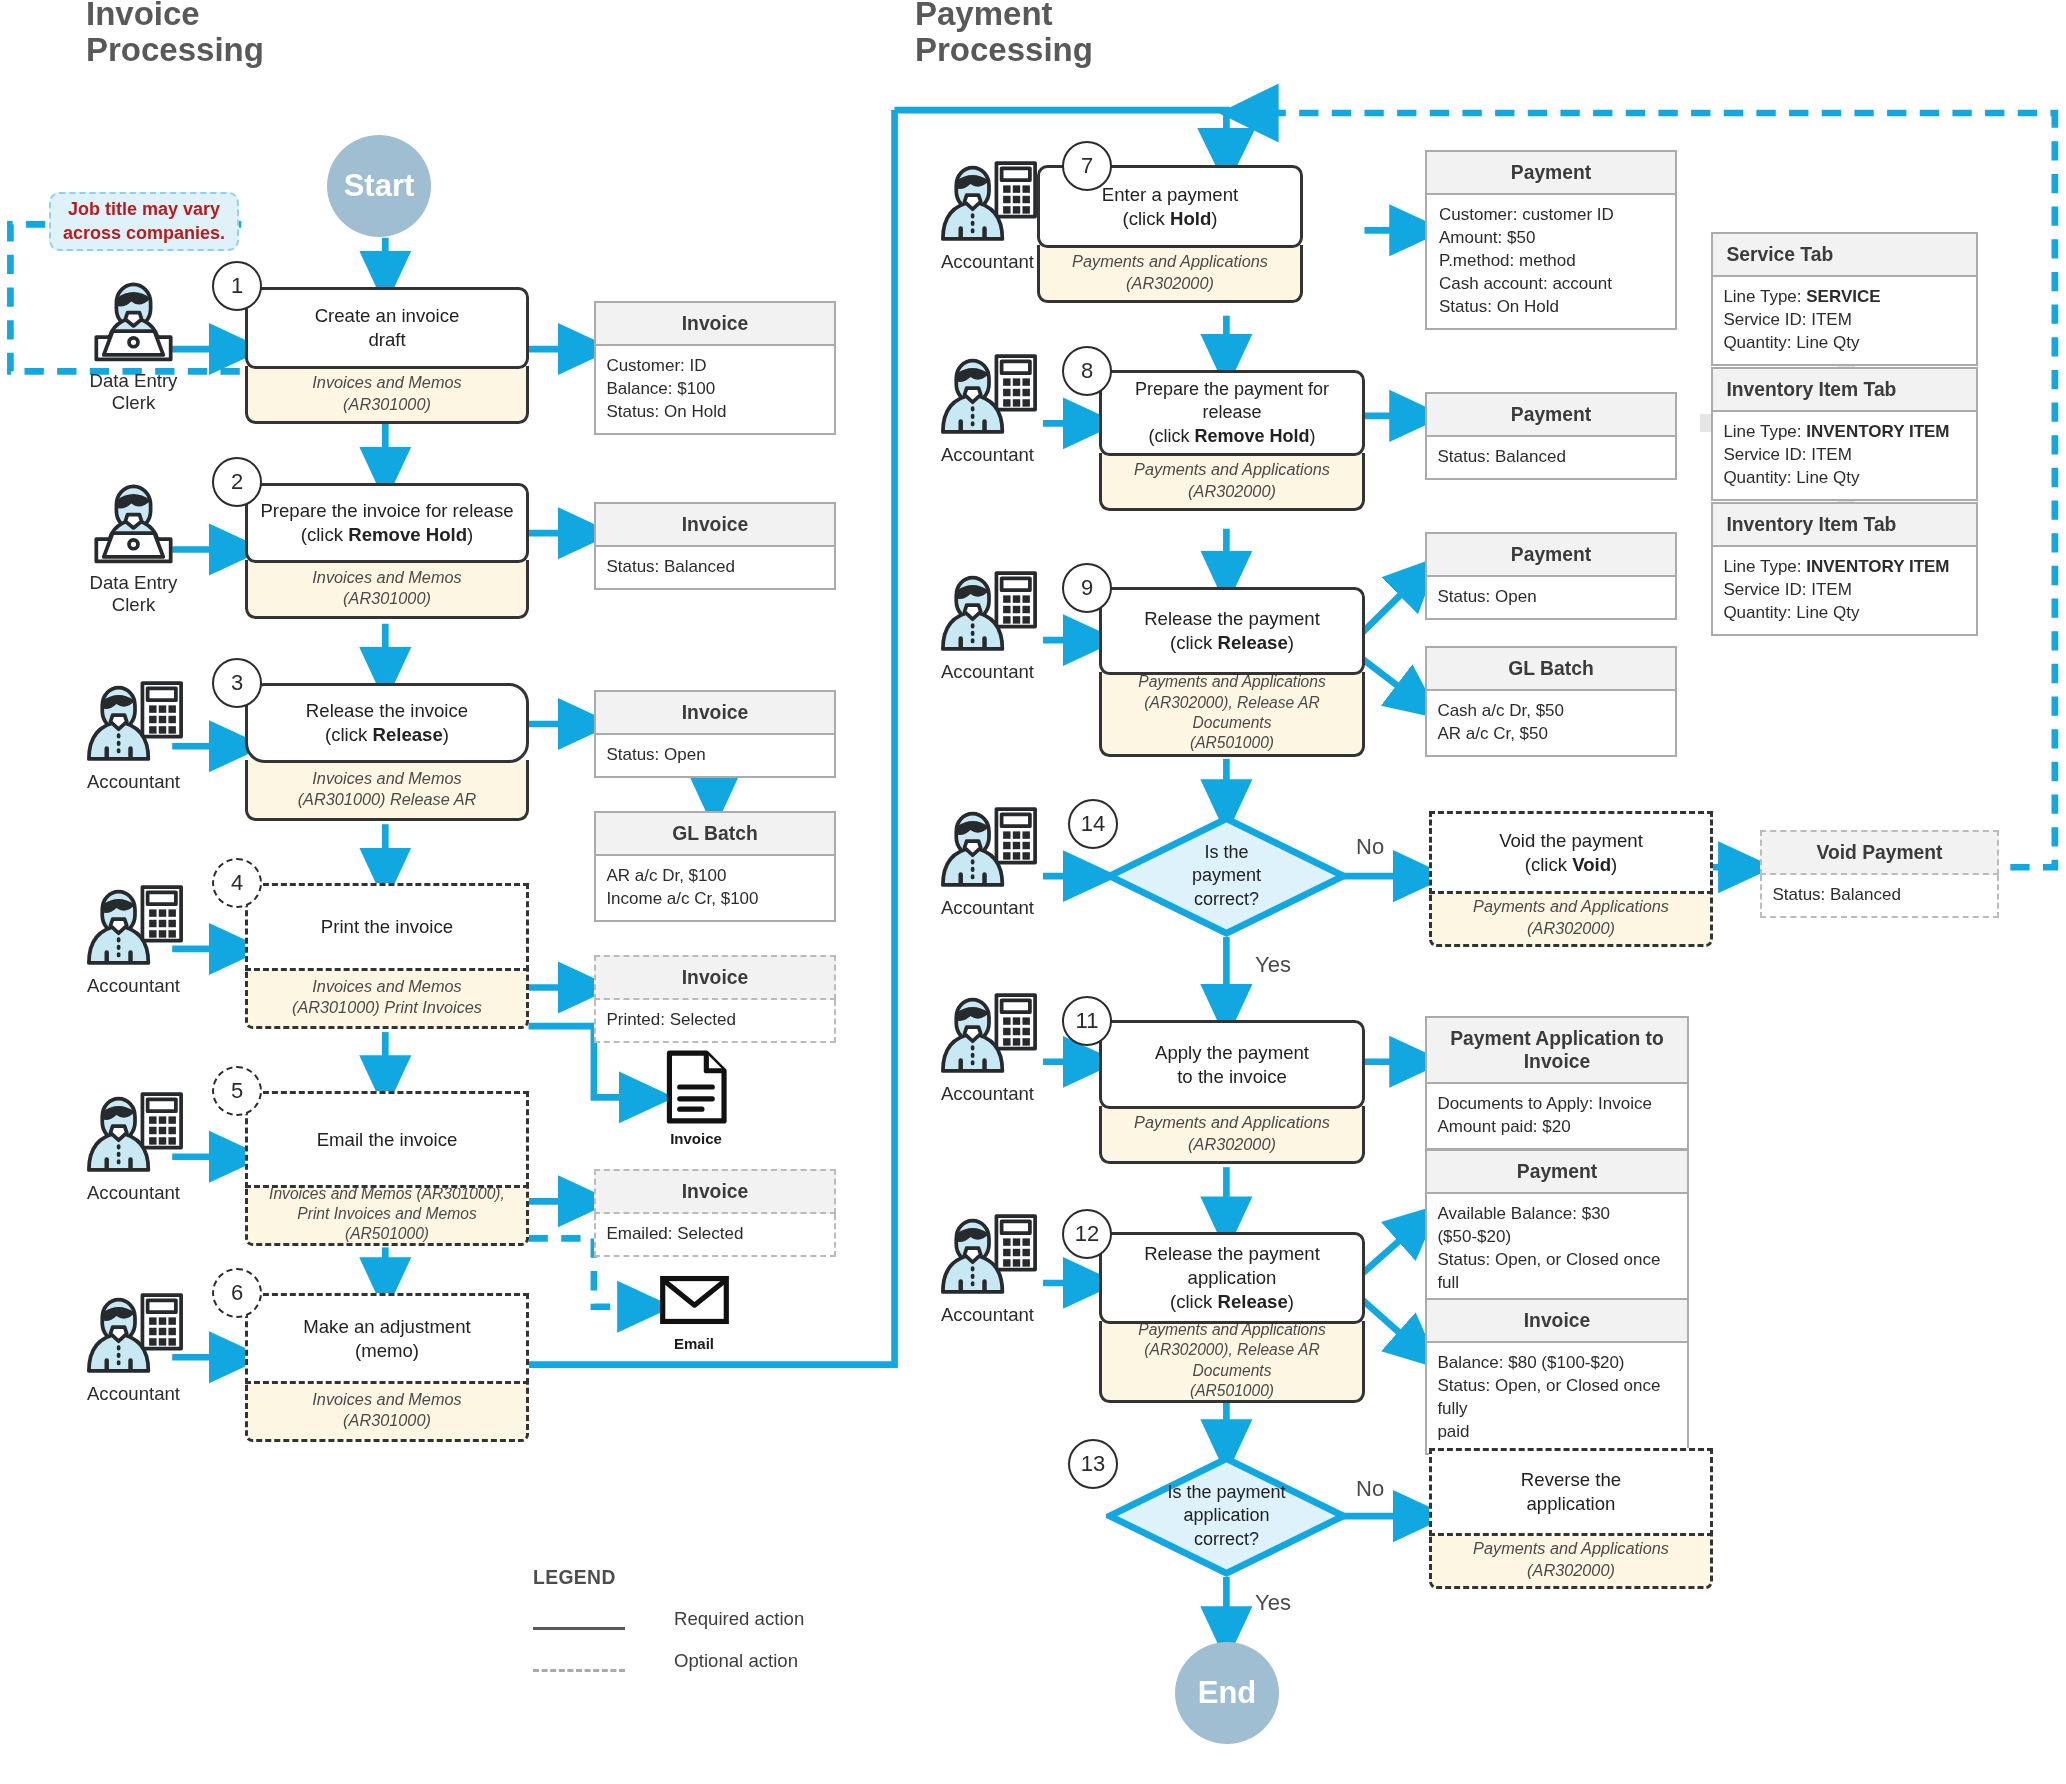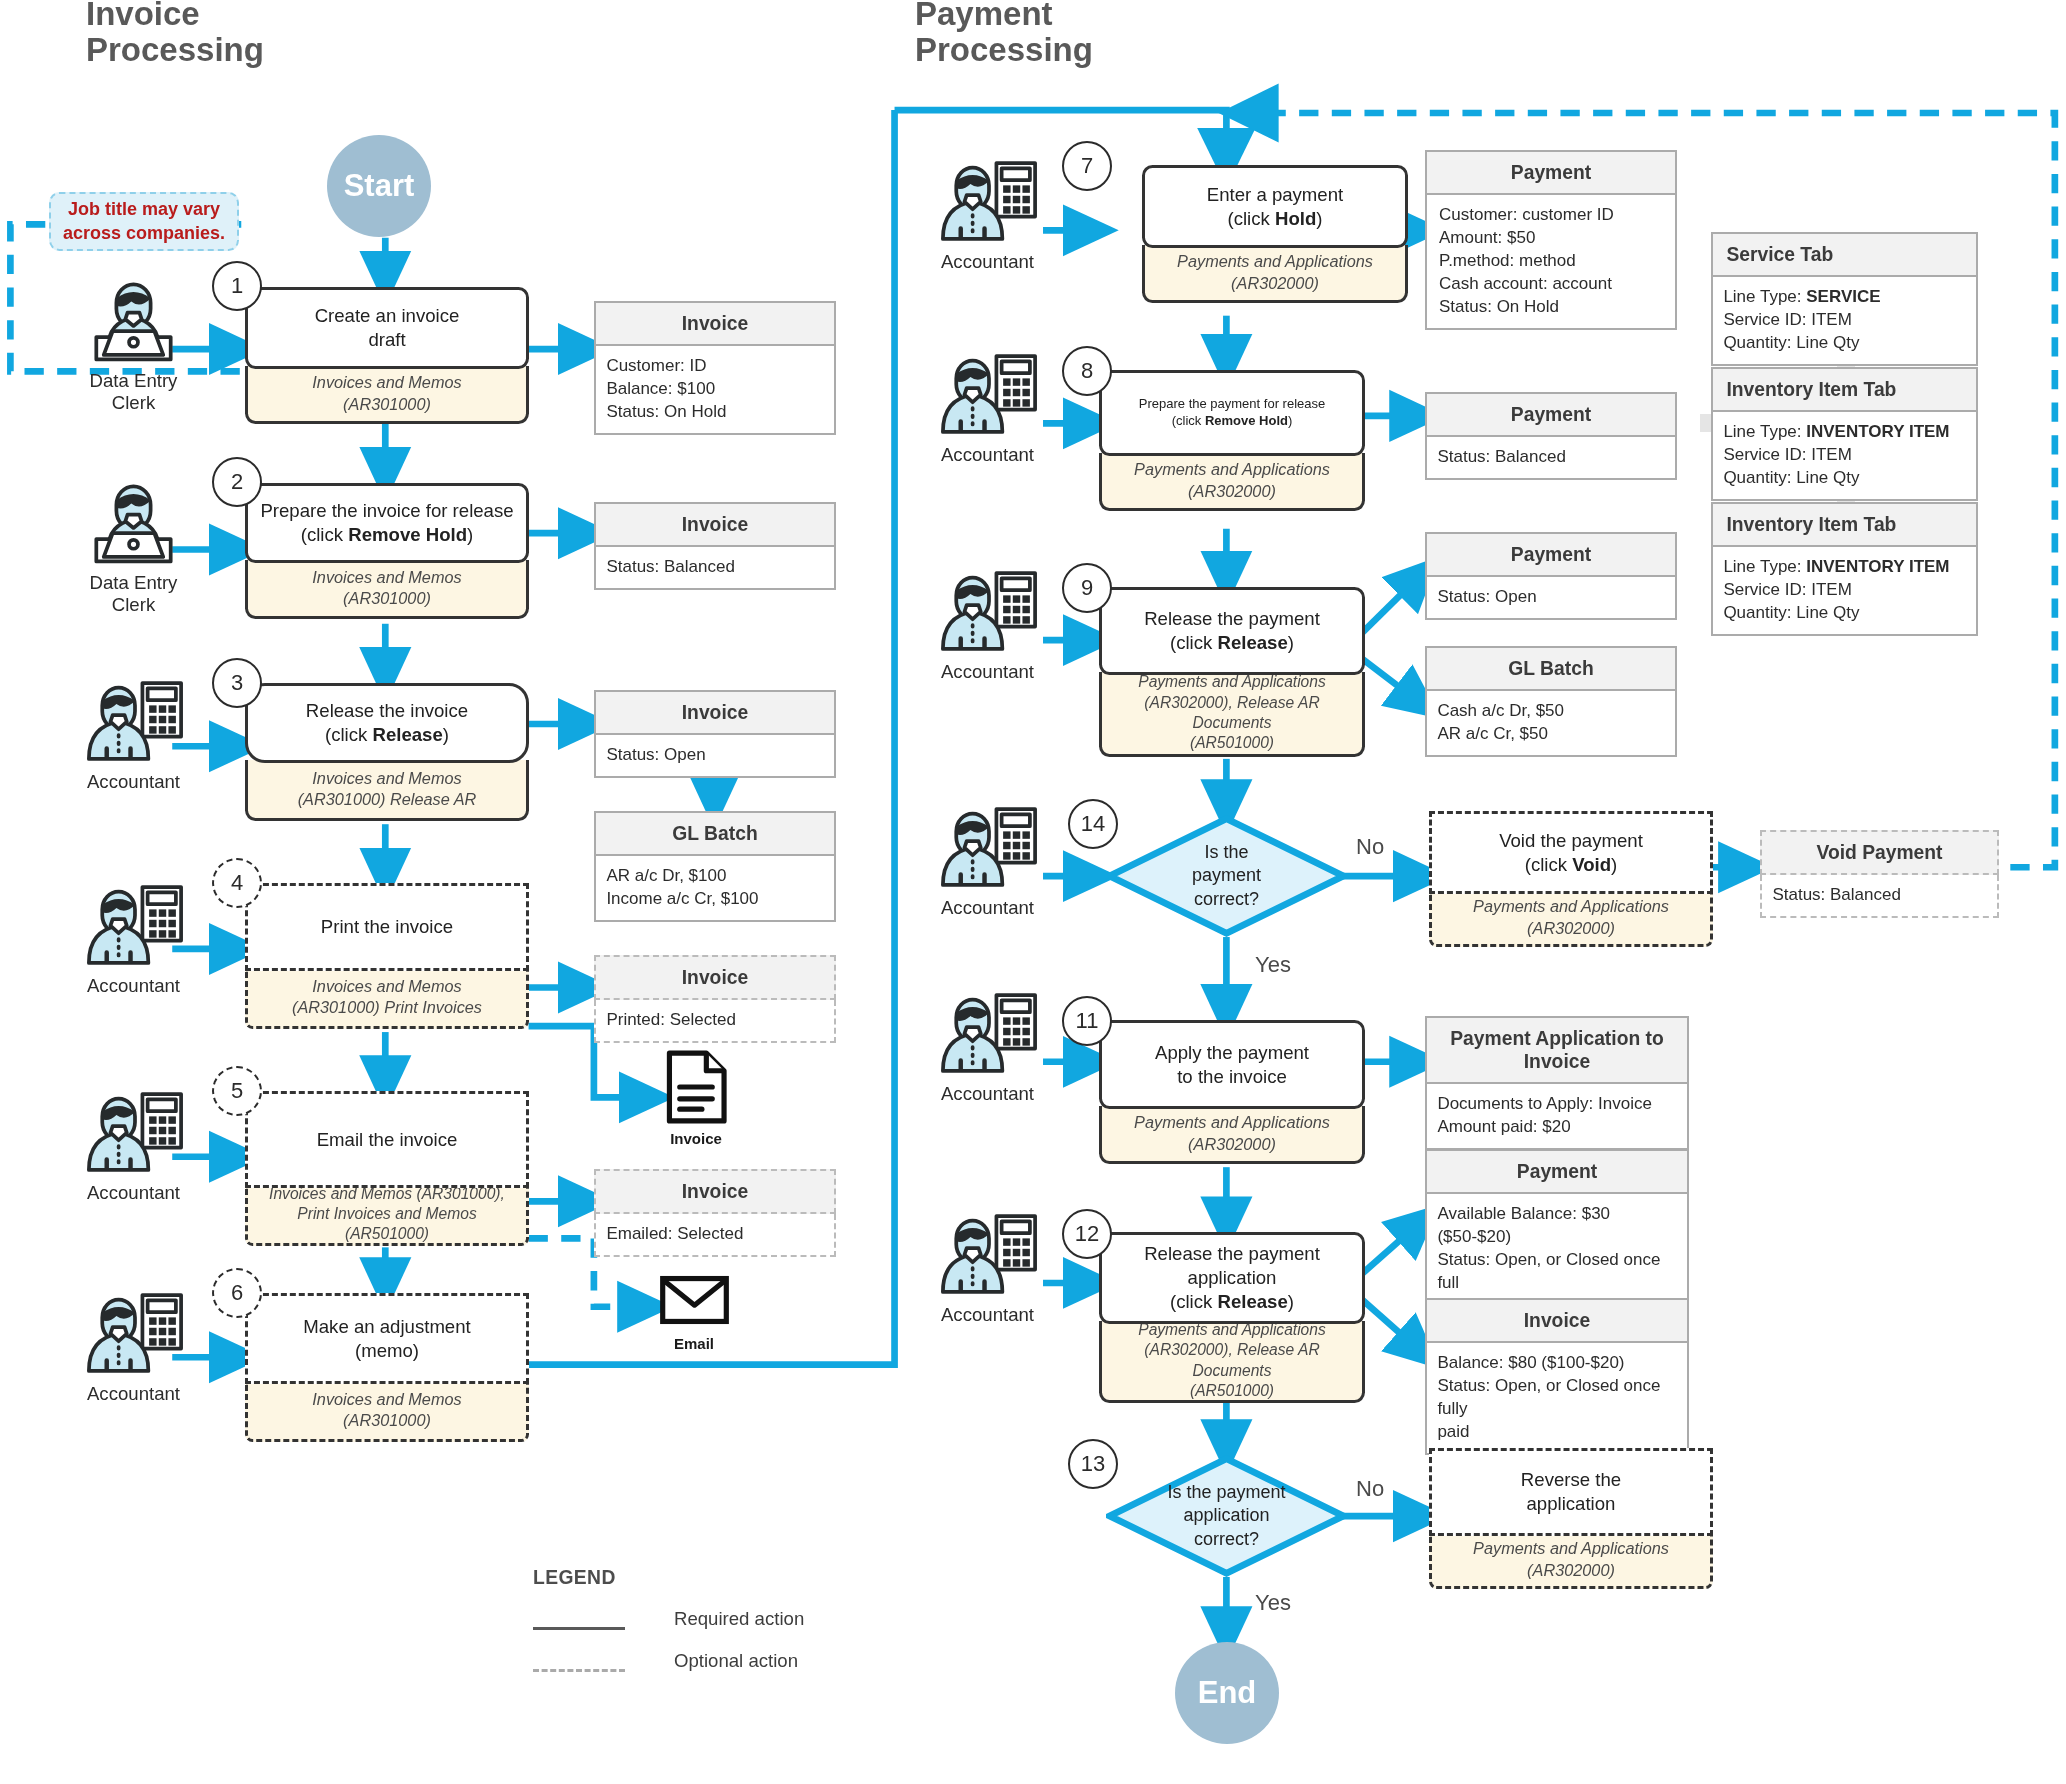--- a/index.html
+++ b/index.html
@@ -584,31 +584,31 @@
   <div class="stepnum dashed" style="left:212px; top:1268px;">6</div>
   <div class="pbox optional" style="left:245px; top:1293px; width:284px;">
     <div class="body" style="height:91px;">
       <span><span>Make an adjustment</span><br><span>(memo)</span></span>
     </div>
     <div class="screen" style="height:61px; white-space:pre-line;">Invoices and Memos
 (AR301000)</div>
   </div>
 
   <div class="stepnum" style="left:1062px; top:141px;">7</div>
-  <div class="pbox" style="left:1142px; top:165px; width:266px;">
+  <div class="pbox" style="left:1037px; top:165px; width:266px;">
     <div class="body" style="height:83px;">
       <span><span>Enter a payment</span><br><span>(click </span><b>Hold</b><span>)</span></span>
     </div>
     <div class="screen" style="height:58px; white-space:pre-line;">Payments and Applications
 (AR302000)</div>
   </div>
 
   <div class="stepnum" style="left:1062px; top:346px;">8</div>
   <div class="pbox" style="left:1099px; top:370px; width:266px;">
-    <div class="body" style="height:86px; font-size:13px;align-items:center;">
+    <div class="body" style="height:86px; font-size:18px;align-items:center;">
       <span><span>Prepare the payment for release</span><br><span>(click </span><b>Remove Hold</b><span>)</span></span>
     </div>
     <div class="screen" style="height:58px; white-space:pre-line;">Payments and Applications
 (AR302000)</div>
   </div>
 
   <div class="stepnum" style="left:1062px; top:563px;">9</div>
   <div class="pbox" style="left:1099px; top:587px; width:266px;">
     <div class="body" style="height:88px;">
       <span><span>Release the payment</span><br><span>(click </span><b>Release</b><span>)</span></span>

